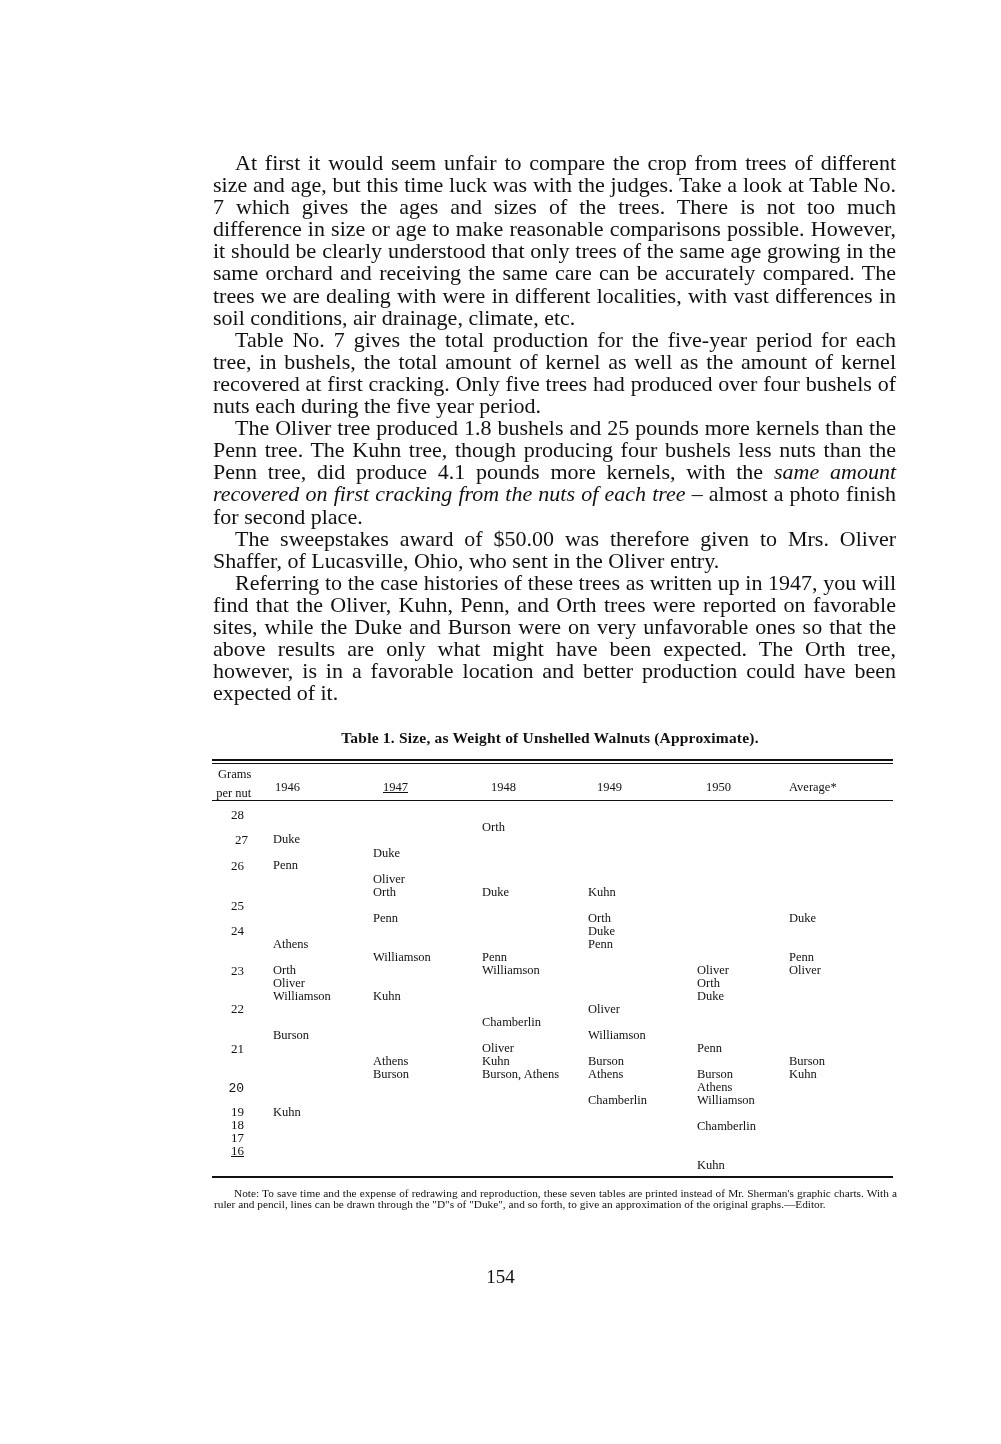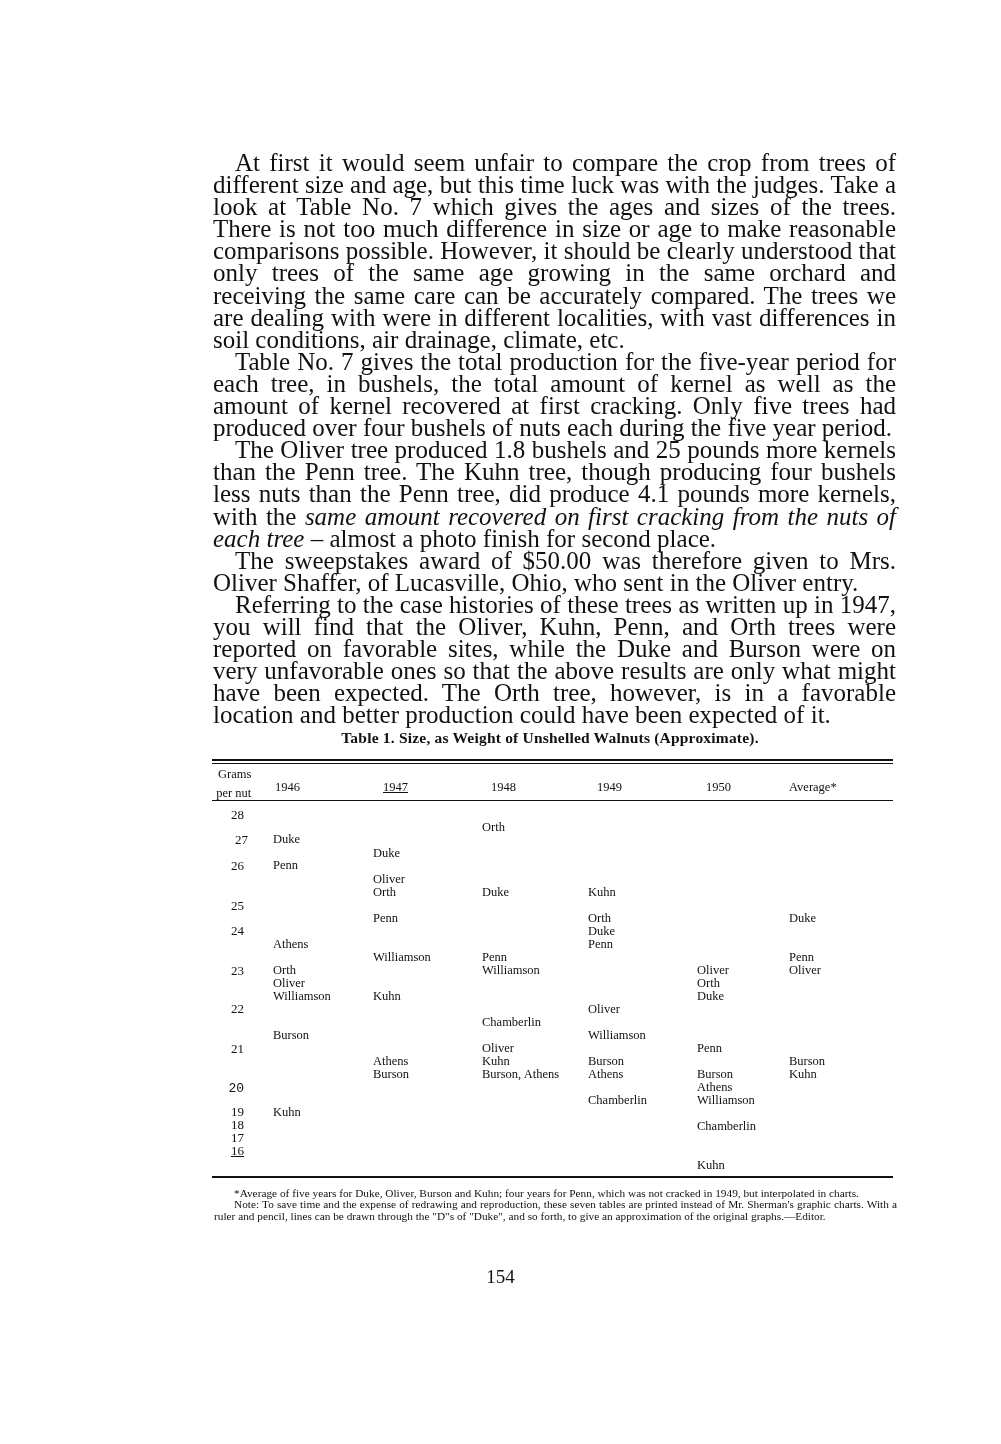--- a/index.html
+++ b/index.html
@@ -1,19 +1,19 @@
 <!DOCTYPE html>
 <html><head>
 <meta charset="utf-8">
 <style>
   html, body { margin:0; padding:0; background:#fff; }
   body { width:1001px; height:1444px; position:relative; overflow:hidden;
          font-family:"Liberation Serif","DejaVu Serif",serif; color:#111; }
   .body-text { position:absolute; left:213px; width:683px; top:152px;
-               font-size:25px; line-height:22.1px; text-align:justify; }
+               font-size:22px; line-height:22.1px; text-align:justify; }
   .body-text p { margin:0; text-indent:22px; }
   .body-text p .it { font-style:italic; }
   .table-title { position:absolute; left:200px; width:700px; top:729px; text-align:center;
                  font-weight:bold; font-size:15.5px; letter-spacing:0.2px; }
   .rule { position:absolute; left:212px; width:681px; background:#111; }
   .hdr { position:absolute; font-size:12.5px; line-height:13px; }
   .cell { position:absolute; font-size:12.5px; line-height:13px; white-space:nowrap; }
   .ylab { position:absolute; font-size:13px; line-height:13px; width:24px; text-align:right; }
   .foot { position:absolute; left:214px; width:683px; font-size:11.3px; line-height:11.4px; text-align:justify; }
   .foot p { margin:0; text-indent:20px; }
@@ -111,17 +111,16 @@
     <div class="cell" style="left: 789px; top: 912px;">Duke</div>
     <div class="cell" style="left: 789px; top: 951px;">Penn</div>
     <div class="cell" style="left: 789px; top: 964px;">Oliver</div>
     <div class="cell" style="left: 789px; top: 1055px;">Burson</div>
     <div class="cell" style="left: 789px; top: 1068px;">Kuhn</div>
   </div>
 
 <div class="rule" style="top:1176px;height:1.5px;"></div>
 
 <div class="foot" style="top:1188px;">
-  <p>*Average of five years for Duke, Oliver, Burson and Kuhn; four years for Penn, which was not cracked in 1949, but interpolated in charts.</p>
   <p>Note: To save time and the expense of redrawing and reproduction, these seven tables are printed instead of Mr. Sherman's graphic charts. With a ruler and pencil, lines can be drawn through the "D"s of "Duke", and so forth, to give an approximation of the original graphs.—Editor.</p>
 </div>
 
 <div class="pagenum">154</div>
 
 </body></html>

